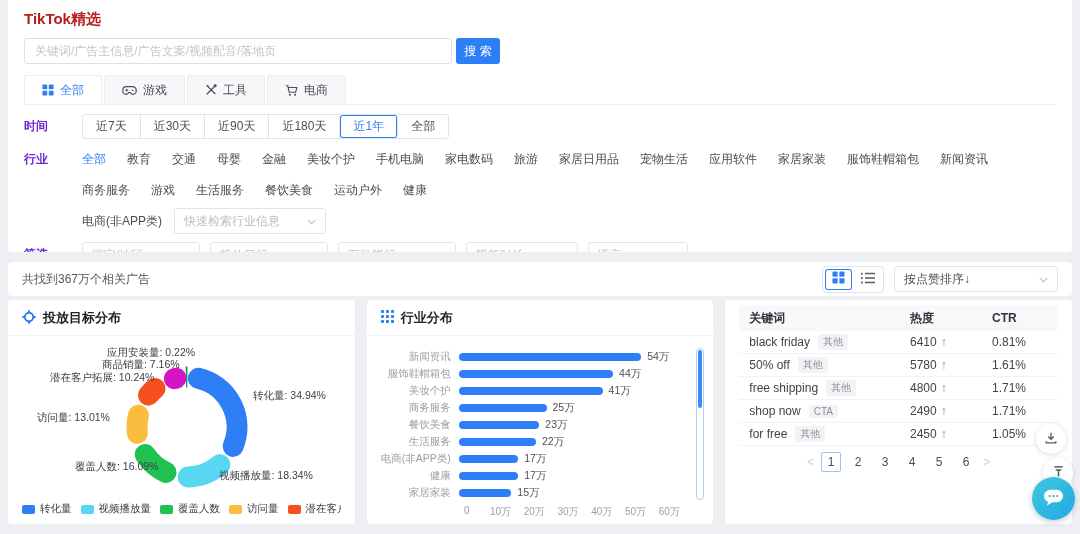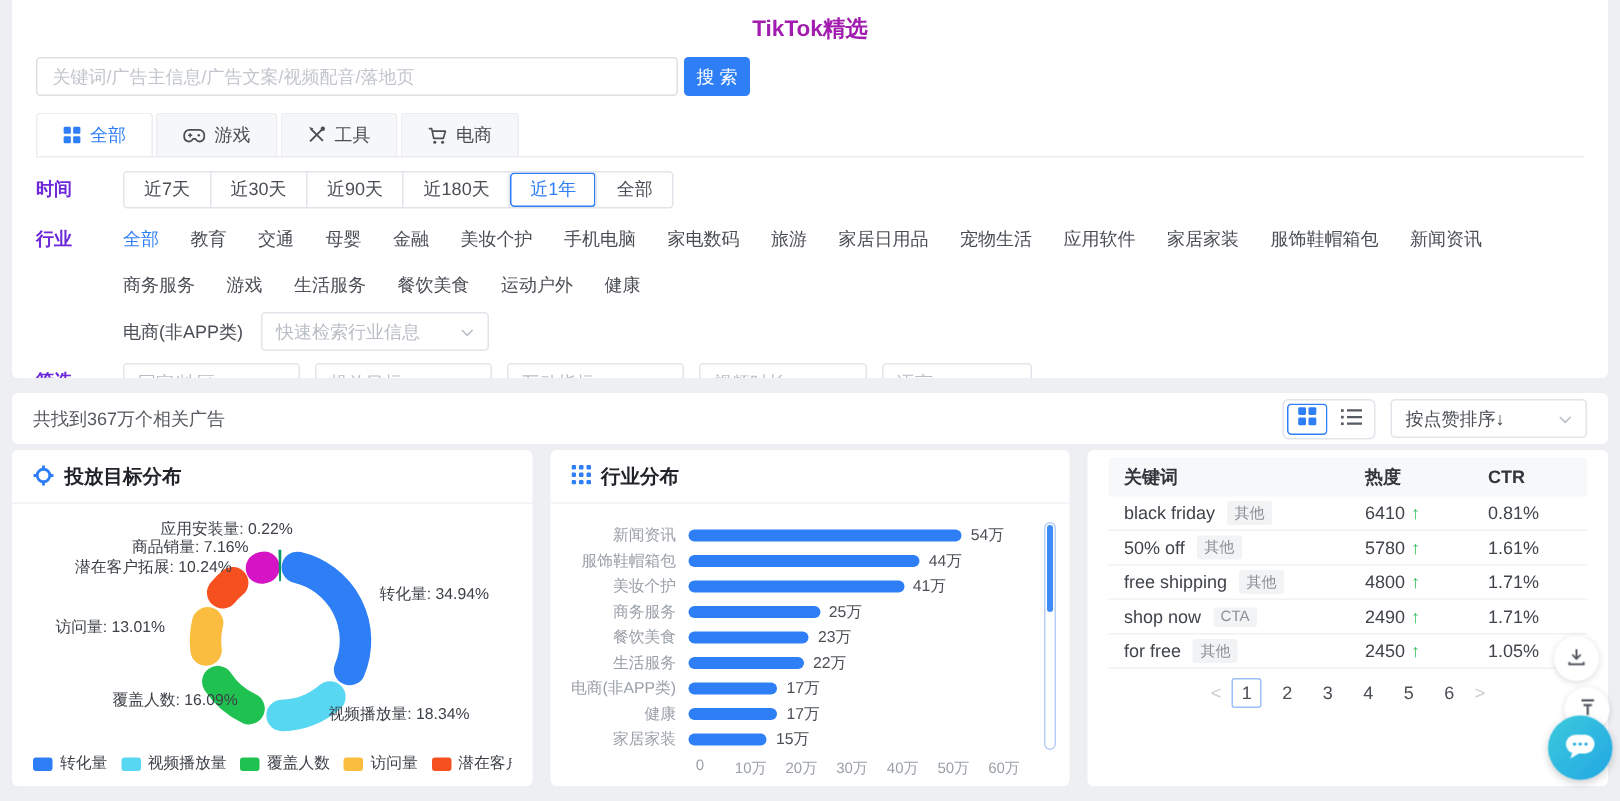--- a/index.html
+++ b/index.html
@@ -4,21 +4,21 @@
 <style>
   * { box-sizing: border-box; }
   html,body { margin:0; padding:0; }
   body {
     width:1080px; height:534px; overflow:hidden;
     background:#edeff3; color:#3f434a;
     font-family:"Liberation Sans","DejaVu Sans",sans-serif; font-size:12px;
   }
   
   .top-card { background:#fff; margin:0 8px; height:252px; padding:6px 16px 0; border-radius:0 0 4px 4px; overflow:hidden; }
-  .page-title { font-size:15px; font-weight:bold; color:#a21caf; padding:4px 0 9px;text-align:center; }
+  .page-title { font-size:15px; font-weight:bold; color:#b91c1c; padding:4px 0 9px; }
   .search-row { display:flex; align-items:center; margin-bottom:11px; }
   .search-input { width:428px; height:26px; border:1px solid #dcdfe4; border-radius:3px; padding:0 10px; font-size:12px; color:#3f434a; outline:none; font-family:inherit; }
   .search-input::placeholder { color:#c2c6cd; }
   .search-btn { width:44px; height:26px; margin-left:4px; background:#2E7FF6; color:#fff; border:none; border-radius:3px; font-size:12px; cursor:pointer; font-family:inherit; }
   .tabs { display:flex; border-bottom:1px solid #ebedf0; margin-bottom:9px; }
   .tab { display:flex; align-items:center; gap:6px; padding:0 17px; height:29px; background:#f6f7f9; border:1px solid #ebedf0; border-bottom:none; border-radius:3px 3px 0 0; margin-right:2px; color:#4a4e55; cursor:pointer; }
   .tab.active { background:#fff; color:#2E7FF6; margin-bottom:-1px; }
   .tab-ic { display:flex; align-items:center; }
   .filter-row { display:flex; align-items:flex-start; margin-bottom:8px; }
   .filter-label { width:58px; flex-shrink:0; font-weight:bold; color:#6d28d9; line-height:25px; }
@@ -35,21 +35,21 @@
   .select .ph { color:#b9bec6; }
   .select .sel-text { color:#4a4e55; }
   .filter-selects { display:flex; gap:10px; }
   
   .results-bar { background:#fff; margin:10px 8px 4px; height:34px; border-radius:4px; display:flex; align-items:center; justify-content:space-between; padding:0 14px; }
   .count-text { color:#55595f; }
   .rb-right { display:flex; align-items:center; gap:10px; }
   .view-toggle { display:flex; border:1px solid #e1e4e9; border-radius:4px; padding:2px; gap:2px; }
   .vt-btn { width:27px; height:21px; display:flex; align-items:center; justify-content:center; cursor:pointer; border-radius:3px; }
   .vt-btn.active { box-shadow:inset 0 0 0 1px #2E7FF6; }
-  .sort-select { width:131px; }
+  .sort-select { width:164px; }
   
   .panels { display:flex; gap:12px; margin:0 8px; height:224px; }
   .panel { flex:1; background:#fff; border-radius:4px; position:relative; overflow:hidden; }
   .panel-header { display:flex; align-items:center; gap:7px; padding:9px 14px 8px; border-bottom:1px solid #f0f2f5; font-weight:bold; font-size:13px; color:#1f2228; }
   .panel-body { padding:5px 14px 0; position:relative; }
   
   .donut-area { position:relative; height:156px; }
   .donut-area svg { position:absolute; left:0; top:0; }
   .dlabel { position:absolute; font-size:10.5px; color:#3c4047; white-space:nowrap; }
   .donut-legend { display:flex; align-items:center; gap:9px; height:24px; font-size:10.5px; color:#3c4047; overflow:hidden; }
@@ -275,21 +275,21 @@
             <path d="M 115.40 92.33 A 50 50 0 0 1 116.40 74.27" stroke="#FBBD3F" stroke-width="21" fill="none" stroke-linecap="round"></path>
             <path d="M 126.46 54.15 A 50 50 0 0 1 133.15 47.46" stroke="#F7501F" stroke-width="21" fill="none" stroke-linecap="round"></path>
             <path d="M 152.33 37.63 A 50 50 0 0 1 154.02 37.22" stroke="#D514C5" stroke-width="21" fill="none" stroke-linecap="round"></path>
             <path d="M 163.87 36.01 A 50 50 0 0 1 165.44 36.00" stroke="#0C9A61" stroke-width="21" fill="none" stroke-linecap="butt"></path>
           </svg>
           <div class="dlabel" style="left: 231px; top: 48px;">转化量: 34.94%</div>
           <div class="dlabel" style="left: 197px; top: 128px;">视频播放量: 18.34%</div>
           <div class="dlabel" style="left: 53px; top: 119px;">覆盖人数: 16.09%</div>
           <div class="dlabel" style="left: 15px; top: 70px;">访问量: 13.01%</div>
           <div class="dlabel" style="left: 28px; top: 30px;">潜在客户拓展: 10.24%</div>
-          <div class="dlabel" style="left: 66px; top: 17px;">商品销量: 7.16%</div>
+          <div class="dlabel" style="left: 80px; top: 17px;">商品销量: 7.16%</div>
           <div class="dlabel" style="left: 85px; top: 5px;">应用安装量: 0.22%</div>
         </div>
       <div class="donut-legend">
           <div class="lg-item">
             <span class="lg-swatch" style="background:#2E7FF6"></span>
             <span>转化量</span>
           </div>
           <div class="lg-item">
             <span class="lg-swatch" style="background:#57D7F2"></span>
             <span>视频播放量</span>

